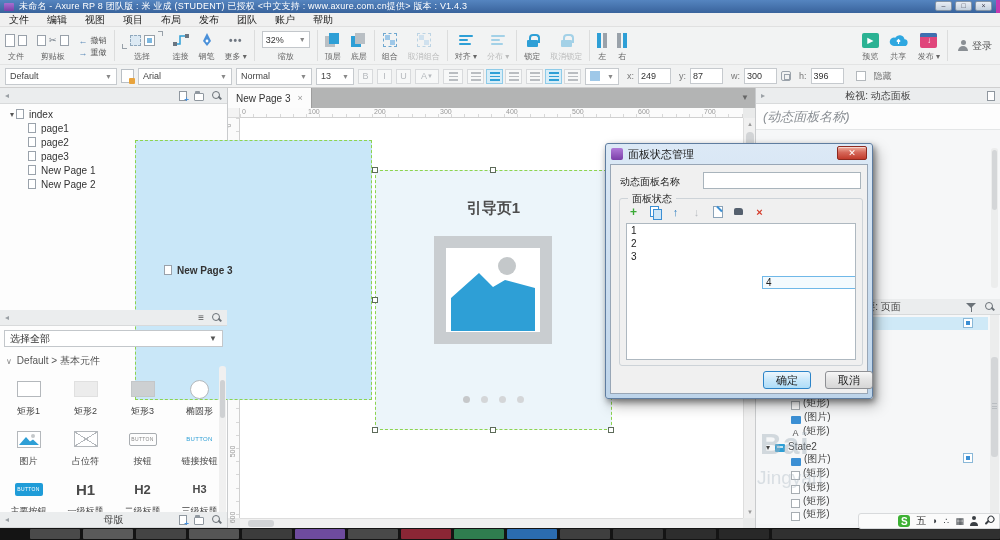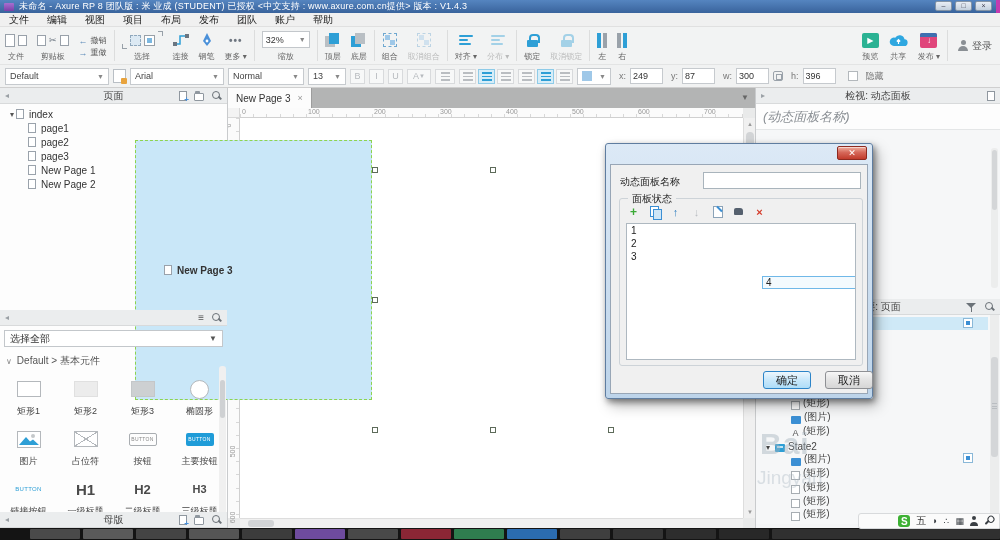--- a/index.html
+++ b/index.html
@@ -437,21 +437,21 @@
       <span class="lbl">发布 ▾</span>
     </div>
     <div class="tsep"></div>
     <div class="login-g">
       <span class="person"></span>
       <span class="login-t">登录</span>
     </div>
   </div>
 
   <div class="toolbar2">
-    <span class="fmt-dd" style="width:104px">
+    <span class="fmt-dd" style="width:112px">
         <span>Default</span>
         <span class="car">▼</span>
       </span>
     <span class="styleic"></span>
     <span class="fmt-dd" style="width:94px">
         <span>Arial</span>
         <span class="car">▼</span>
       </span>
     <span class="fmt-dd" style="width:76px">
         <span>Normal</span>
@@ -507,21 +507,20 @@
     <span class="coord-lb">h:</span>
     <input class="coord-in" value="396" style="">
     <span class="chk" style="margin-left:8px"></span>
     <span class="coord-lb">隐藏</span>
   </div>
 
   <div class="lpanel">
 
     <div class="phdr">
       <span class="collap">◂</span>
-      <span class="t">页面</span>
       <span class="hic">
         <span class="mini-doc plus"></span>
         <span class="mini-folder"></span>
         <span class="searchic"></span>
       </span>
     </div>
     <div class="ptree">
       <div class="trow ind0">
           <span class="car">▾</span>
           <span class="docic"></span>
@@ -611,29 +610,29 @@
             <span class="wlabel">占位符</span>
           </div>
         <div class="wcell">
             <span class="wi">
               <span class="wi-btn">BUTTON</span>
             </span>
             <span class="wlabel">按钮</span>
           </div>
         <div class="wcell">
             <span class="wi">
+              <span class="wi-btnl">BUTTON</span>
+            </span>
+            <span class="wlabel">链接按钮</span>
+          </div>
+        <div class="wcell">
+            <span class="wi">
               <span class="wi-btnp">BUTTON</span>
             </span>
             <span class="wlabel">主要按钮</span>
-          </div>
-        <div class="wcell">
-            <span class="wi">
-              <span class="wi-btnl">BUTTON</span>
-            </span>
-            <span class="wlabel">链接按钮</span>
           </div>
         <div class="wcell">
             <span class="wi">
               <span class="wi-h1">H1</span>
             </span>
             <span class="wlabel">一级标题</span>
           </div>
         <div class="wcell">
             <span class="wi">
               <span class="wi-h2">H2</span>
@@ -685,20 +684,35 @@
     <div class="vruler">
       <span style="top:4px">0</span>
       <span style="top:66px">100</span>
       <span style="top:132px">200</span>
       <span style="top:198px">300</span>
       <span style="top:264px">400</span>
       <span style="top:330px">500</span>
       <span style="top:396px">600</span>
     </div>
     <div class="cwhite">
+      <div class="sel">
+        <div class="ptitle">引导页1</div>
+        <svg class="imgph" width="118" height="108" viewBox="0 0 118 108">
+          <rect width="118" height="108" fill="#c9cdd0"></rect>
+          <rect x="12" y="12" width="94" height="84" fill="#ffffff"></rect>
+          <circle cx="73" cy="30" r="9" fill="#c4c8ca"></circle>
+          <path d="M17 62 L45 37 L59 51 L71 44 L101 52 L101 95 L17 95 Z" fill="#2e9fd6"></path>
+        </svg>
+        <div class="pgdots">
+            <i></i>
+            <i></i>
+            <i></i>
+            <i></i>
+          </div>
+      </div>
 
       <span class="hd" style="left:132px;top:49px"></span>
       <span class="hd" style="left:250px;top:49px"></span>
       <span class="hd" style="left:368px;top:49px"></span>
       <span class="hd" style="left:132px;top:179px"></span>
       <span class="hd" style="left:368px;top:179px"></span>
       <span class="hd" style="left:132px;top:309px"></span>
       <span class="hd" style="left:250px;top:309px"></span>
       <span class="hd" style="left:368px;top:309px"></span>
     </div>
@@ -782,20 +796,24 @@
       <div class="wm1">Bai</div>
       <div class="wm2">Jingyan</div>
       <div class="oscroll">
           <span class="th"></span>
           <span class="gr"></span>
         </div>
     </div>
   </div>
 
   <div class="dlg">
+    <div class="dlg-title">
+      <span class="dic"></span>
+      <span class="dt">面板状态管理</span>
+    </div>
     <span class="dlg-close">✕</span>
     <div class="dlg-body">
       <span class="dlg-nlabel">动态面板名称</span>
       <input class="dlg-ninput" value="" style="">
       <div class="dlg-grp">
         <span class="leg">面板状态</span>
         <div class="dlg-tools">
           <span class="dico plus">+</span>
           <span class="dico copy"></span>
           <span class="dico up">↑</span>

